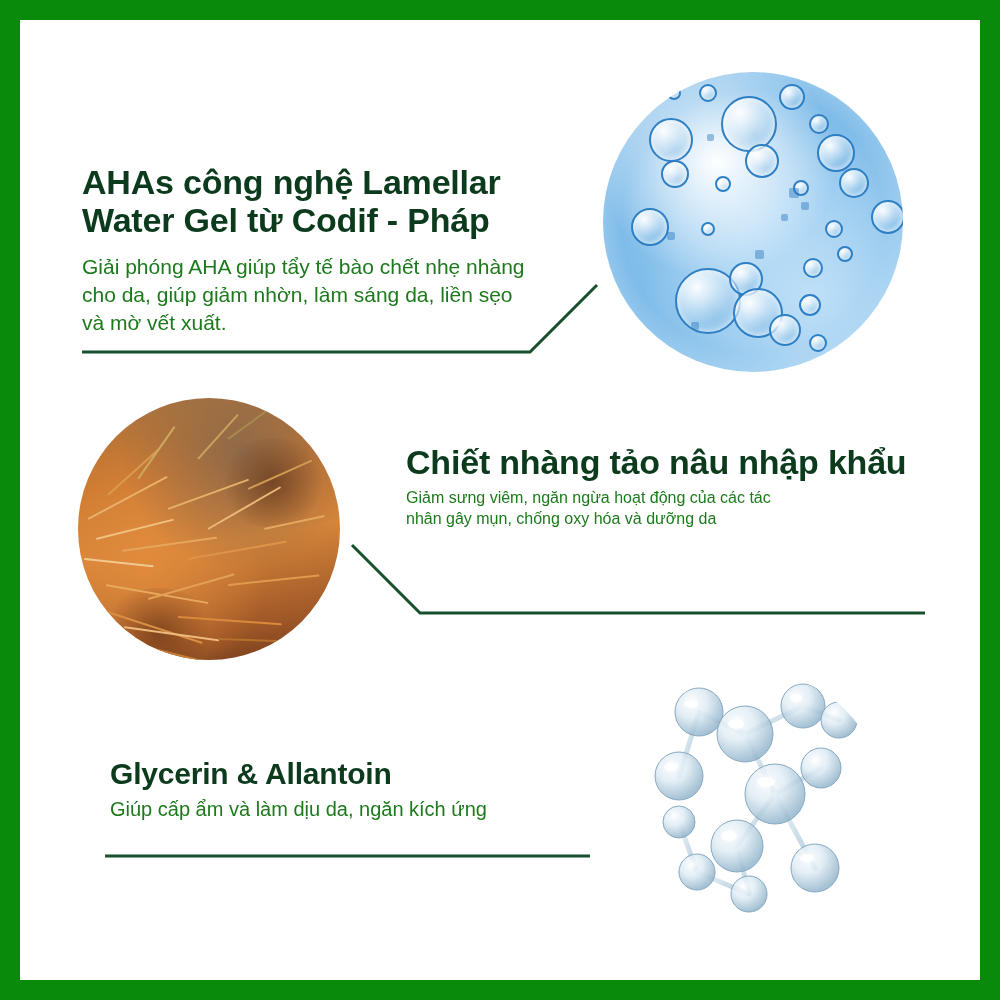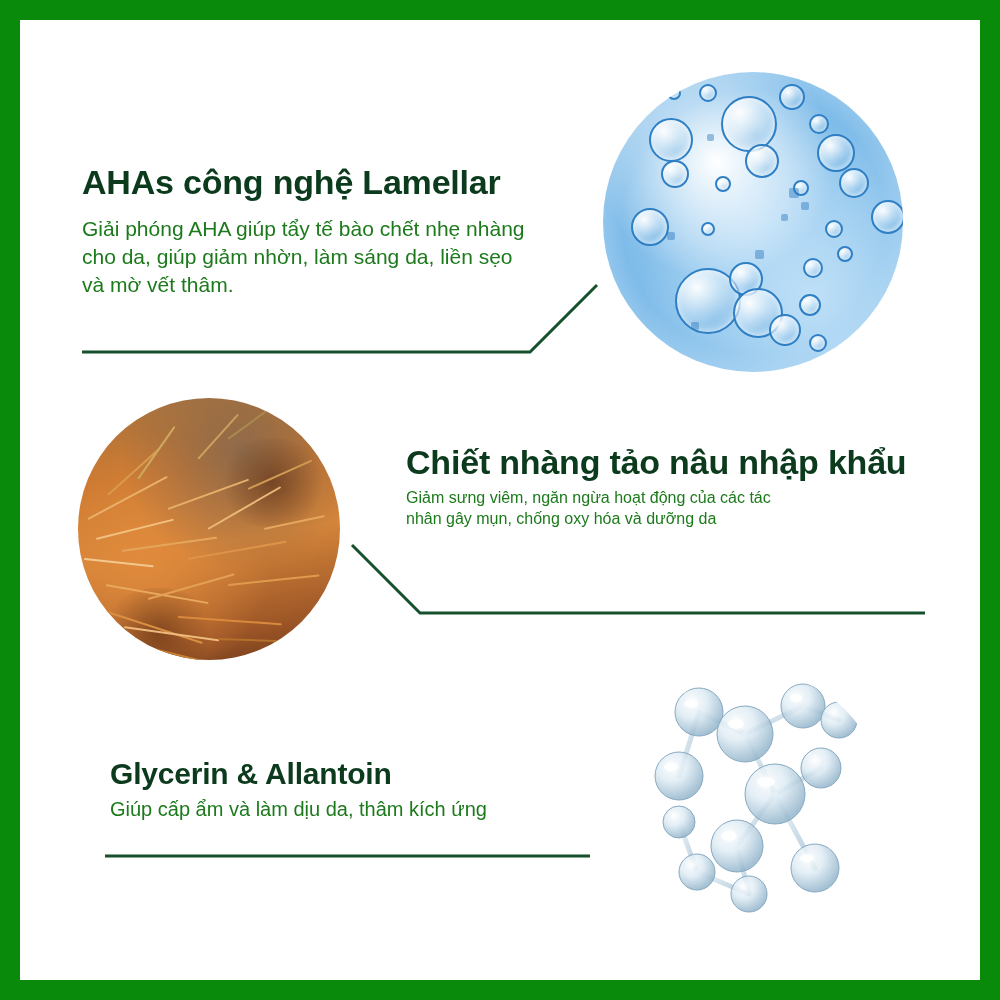--- a/index.html
+++ b/index.html
@@ -257,37 +257,38 @@
           <ellipse cx="141" cy="110" rx="9" ry="5"></ellipse>
           <ellipse cx="104" cy="164" rx="8" ry="5"></ellipse>
           <ellipse cx="182" cy="186" rx="7" ry="4"></ellipse>
         </g>
       </svg>
     </div>
 
     <div class="block" id="block-aha">
       <h2 class="heading">
         <span>AHAs công nghệ Lamellar</span><br>
+        <span>Water Gel từ Codif - Pháp</span>
       </h2>
       <p class="body-text">
         <span>Giải phóng AHA giúp tẩy tế bào chết nhẹ nhàng</span><br>
         <span>cho da, giúp giảm nhờn, làm sáng da, liền sẹo</span><br>
-        <span>và mờ vết thâm.</span>
+        <span>và mờ vết xuất.</span>
       </p>
     </div>
 
     <div class="block" id="block-seaweed">
       <h2 class="heading">
         <span>Chiết nhàng tảo nâu nhập khẩu</span><br>
       </h2>
       <p class="body-text">
         <span>Giảm sưng viêm, ngăn ngừa hoạt động của các tác</span><br>
         <span>nhân gây mụn, chống oxy hóa và dưỡng da</span>
       </p>
     </div>
 
     <div class="block" id="block-glycerin">
       <h2 class="heading">Glycerin &amp; Allantoin</h2>
-      <p class="body-text">Giúp cấp ẩm và làm dịu da, thâm kích ứng</p>
+      <p class="body-text">Giúp cấp ẩm và làm dịu da, ngăn kích ứng</p>
     </div>
 
   </div>
 </div>
 
 </body></html>

